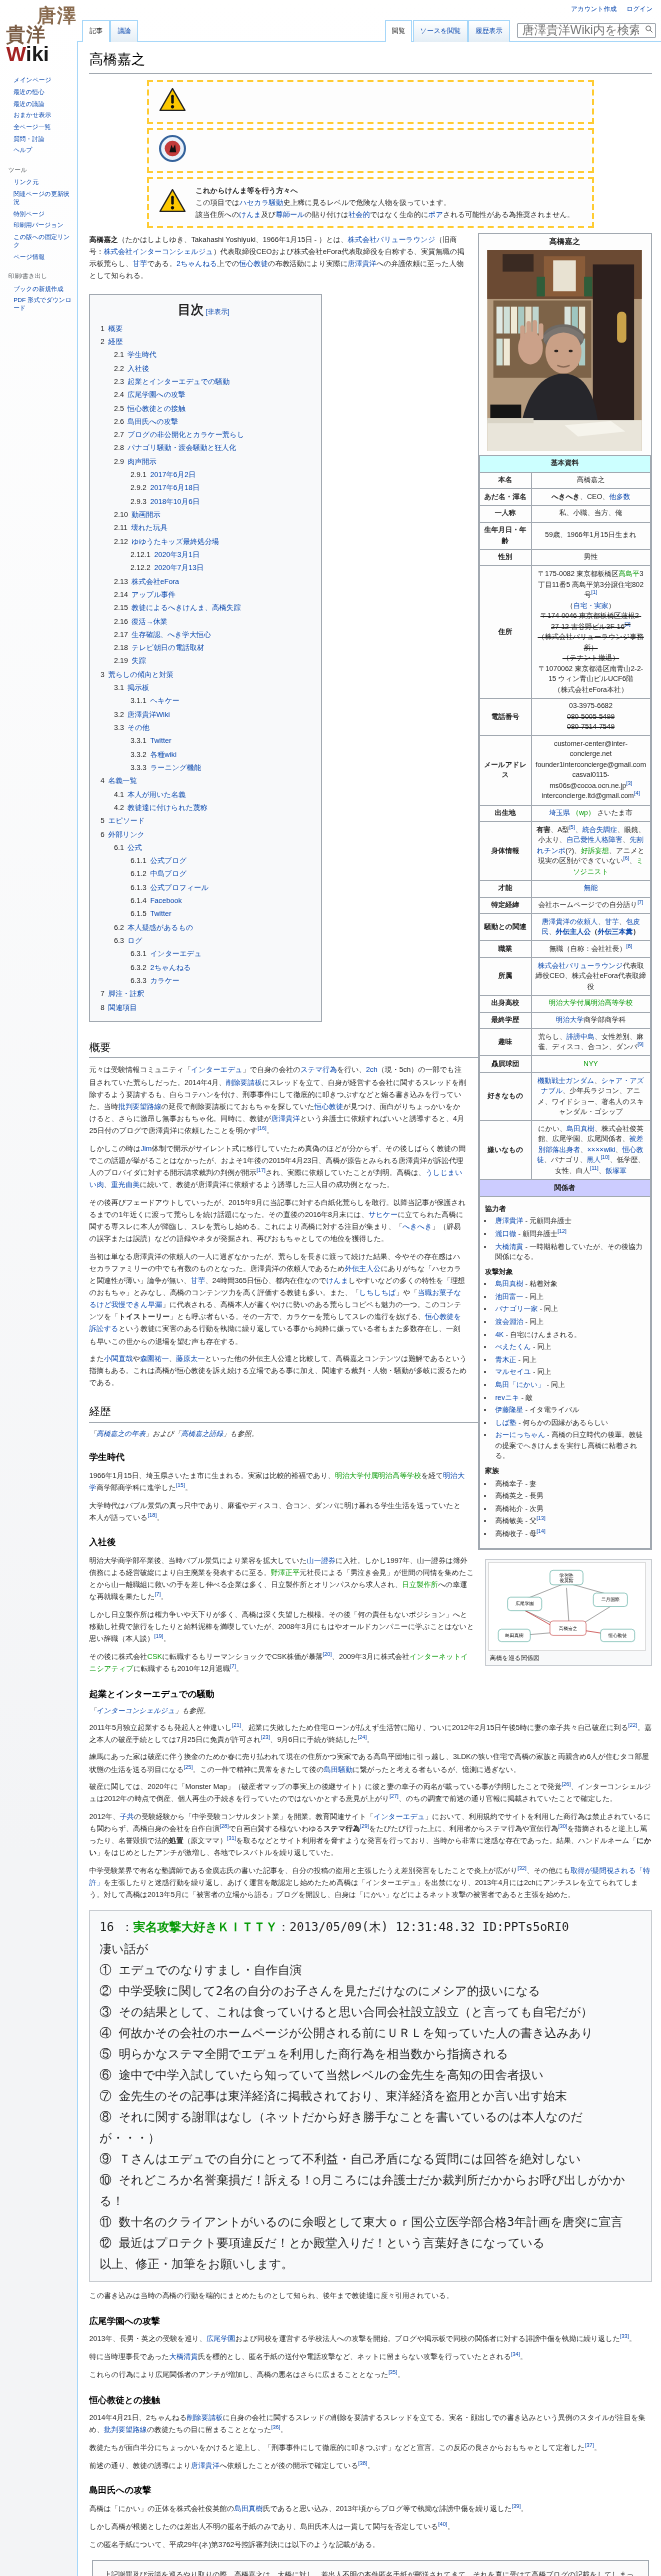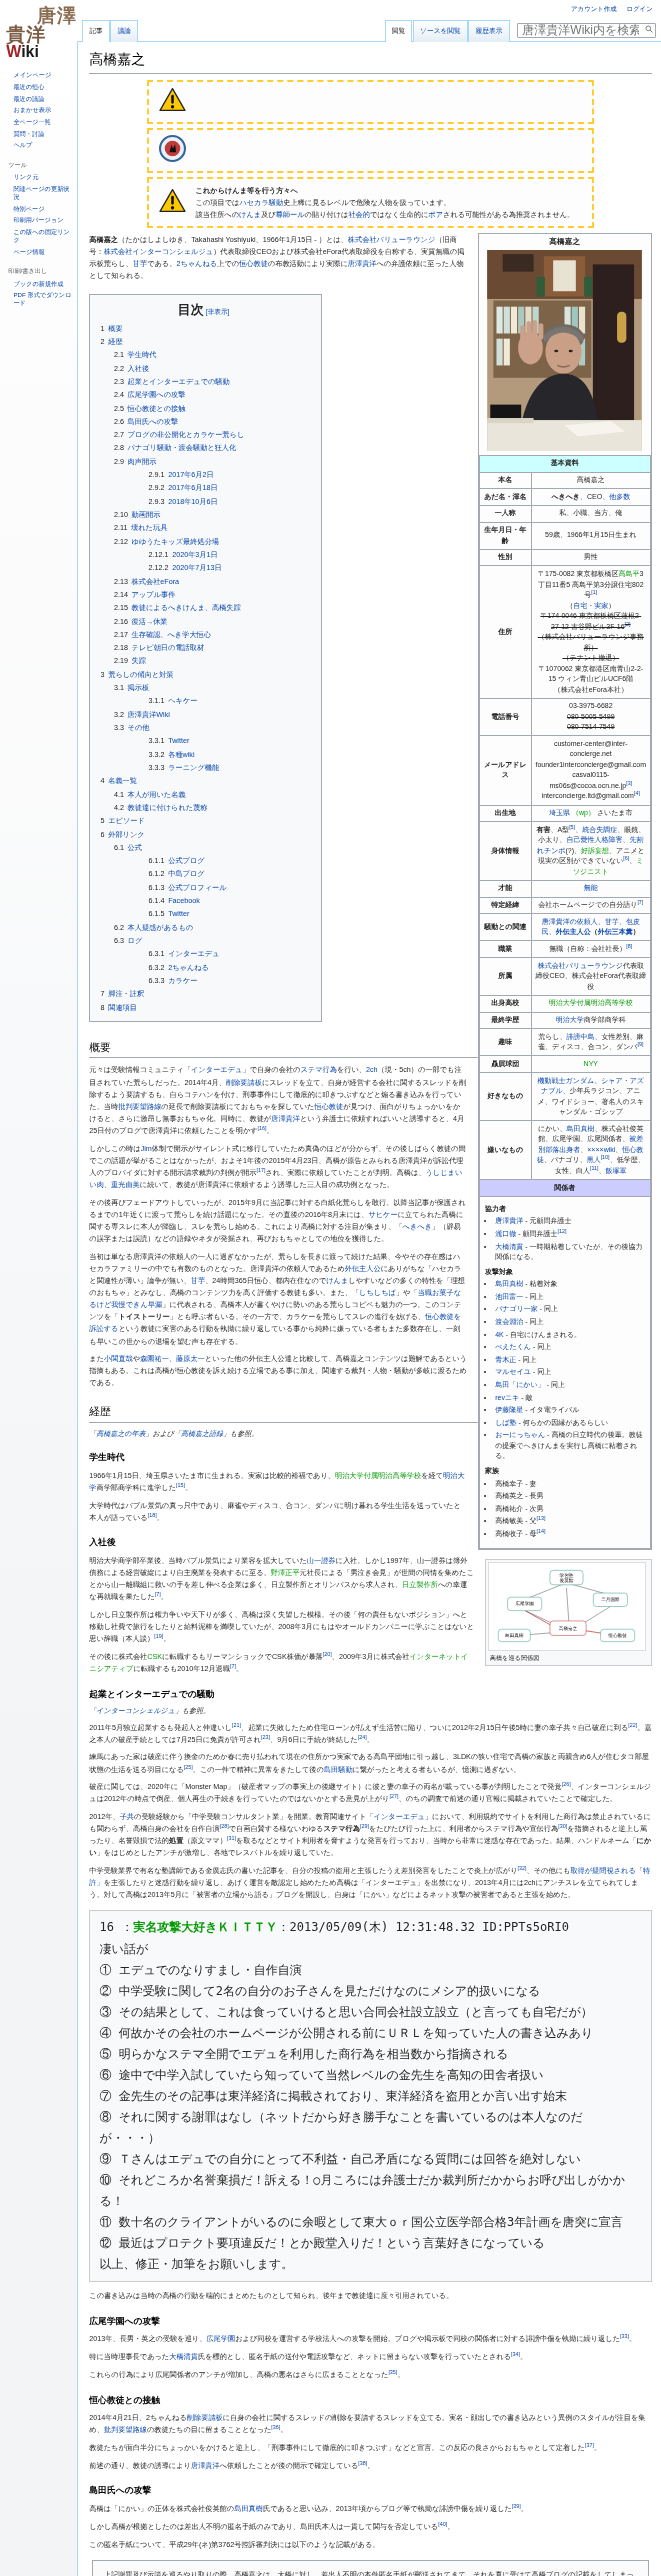--- a/index.html
+++ b/index.html
@@ -24,21 +24,21 @@
   .searchwrap{position:relative;margin:0 0 3.6px 7.2px;}
   .searchwrap input{width:117px;height:13.4px;border:0.5px solid #a2a9b1;border-radius:1px;
        font-size:12px;padding:0 15.5px 0 4.1px;font-family:"Liberation Sans",sans-serif;color:#444;background:#fff;}
   .mag{position:absolute;right:3.1px;top:2.6px;width:8.2px;height:8.2px;}
 
   
   .sidebar{position:absolute;left:0;top:0;width:77px;bottom:0;font-size:6.2px;}
   .logo{padding:7.2px 0 0 6.2px;line-height:0.98;}
   .logo .lj{font-size:19px;font-weight:bold;letter-spacing:1px;}
   .logo .l1c{color:#8a6c50;text-align:right;} .logo .l2c{color:#7b5d45;}
-  .logo .lw{font-size:16px;font-weight:bold;color:#1b1b1b;letter-spacing:0;}
+  .logo .lw{font-size:21px;font-weight:bold;color:#1b1b1b;letter-spacing:0;}
   .logo .lw span{color:#a32222;}
   .navgroup{margin-top:11.3px;}
   .navhead{color:#54595d;font-size:6.2px;margin:7.2px 0 2.1px 8.2px;}
   .navgroup ul{list-style:none;margin:2.1px 0;padding:0 2.1px 0 13.4px;}
   .navgroup li{margin:3.6px 0;line-height:1.3;}
   .navgroup a{color:#0645ad;}
 
   
   .content{position:relative;margin-left:77px;margin-top:41px;background:#fff;
            border-left:0.5px solid #a7d7f9;border-top:0.5px solid #a7d7f9;padding:8.2px 10.3px 31px 11.3px;min-height:3050px;}
@@ -54,21 +54,21 @@
   .warn .wtitle{font-weight:bold;}
   .wicon{flex:0 0 27px;}
 
   
   .toc{display:inline-block;border:0.5px solid #a2a9b1;background:#f8f9fa;padding:5.2px 14.4px 7.2px 10.3px;margin:6.2px 0 3.1px;min-width:206px;}
   .toctitle{text-align:center;font-size:7.2px;margin-bottom:3.1px;}
   .toctitle b{font-size:13px;}
   .toctitle a{color:#0645ad;font-size:6.7px;}
   .toc ul{list-style:none;margin:0;padding:0;}
   .toc li{font-size:7.2px;line-height:1.85;}
-  .toc li.l2{margin-left:13.4px;} .toc li.l3{margin-left:48px;}
+  .toc li.l2{margin-left:13.4px;} .toc li.l3{margin-left:30px;}
   .tocnum{color:#222;margin-right:3.6px;}
   .toc a{color:#0645ad;}
 
   
   .ibx{float:right;clear:right;width:172px;margin:0 0 7.2px 10.3px;border:0.5px solid #a2a9b1;background:#fdfdfd;font-size:7px;}
   .ibx-title{font-weight:bold;text-align:center;font-size:7.7px;padding:3.1px 2.1px 2.1px;}
   .ibx-photo{padding:1px 7.2px 3.1px;text-align:center;}
   .ibx table{width:100%;border-collapse:collapse;}
   .ibx th,.ibx td{border:0.5px solid #a2a9b1;padding:2.6px 3.6px;font-size:7px;line-height:1.5;}
   .ibx th{width:44px;text-align:center;font-weight:bold;background:#fdfdfd;}

